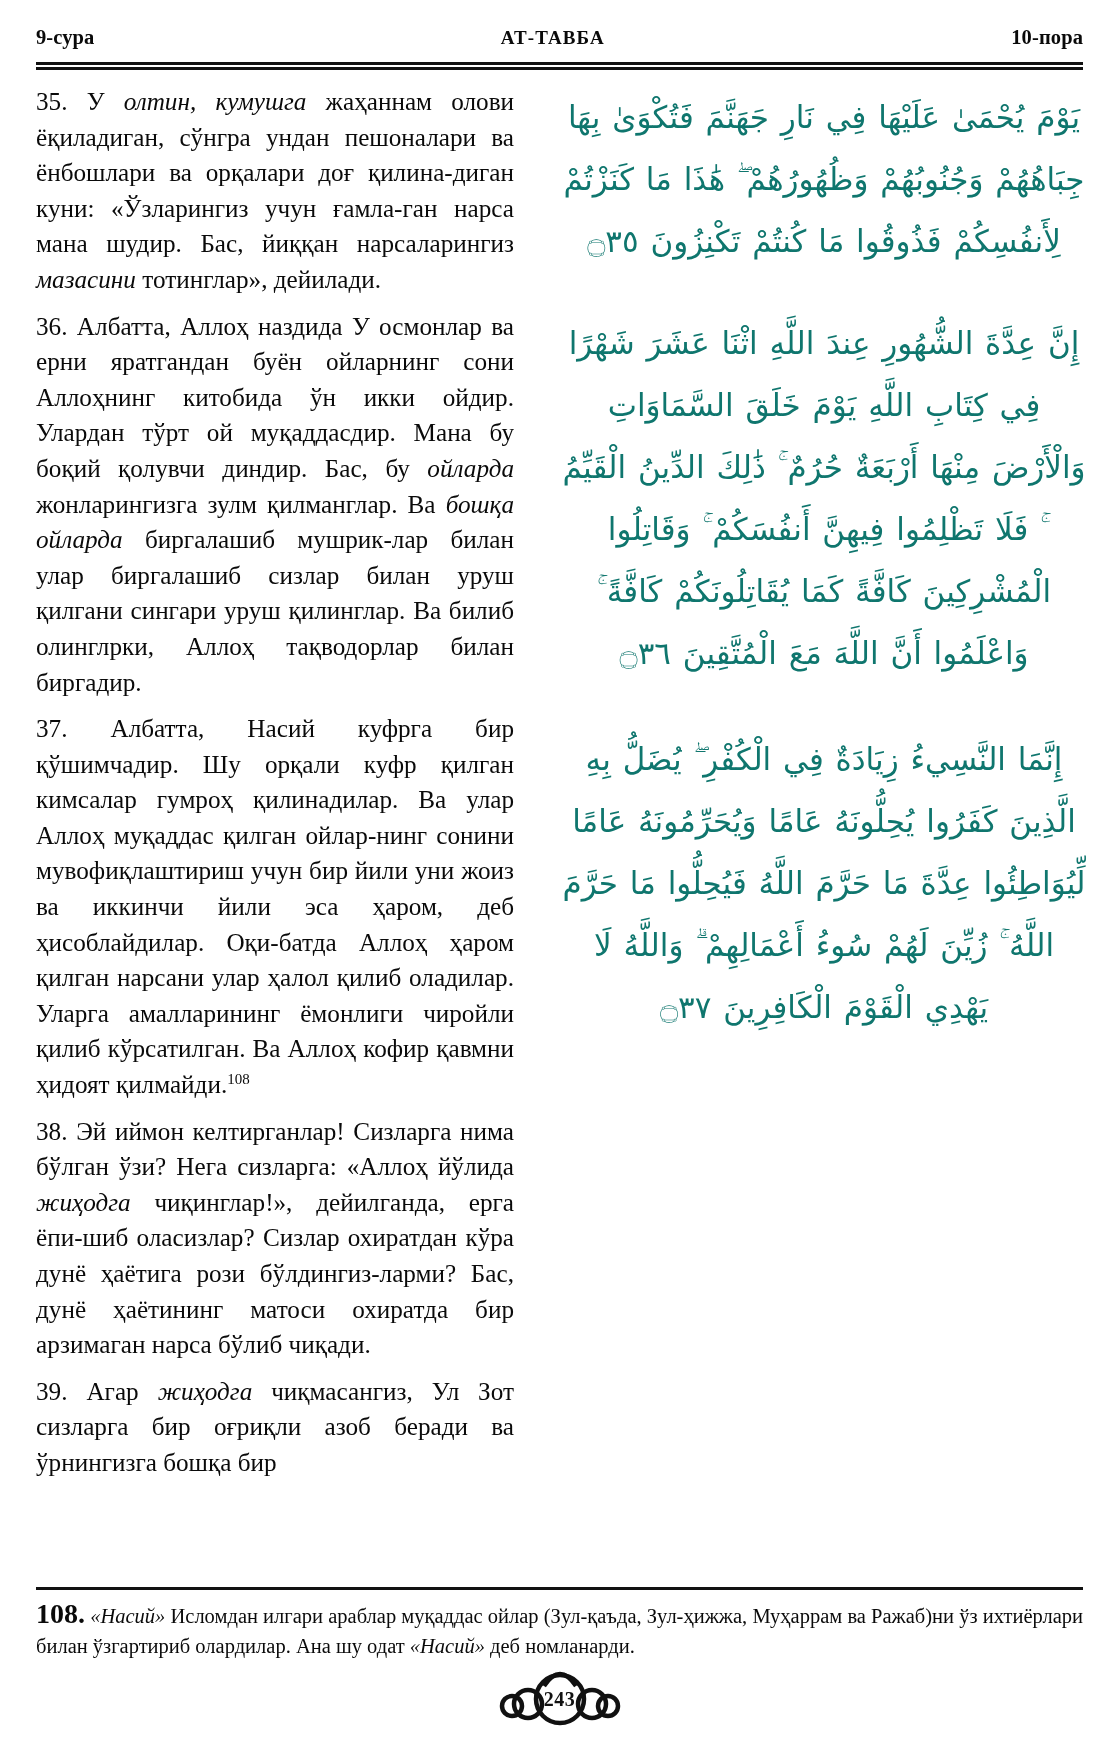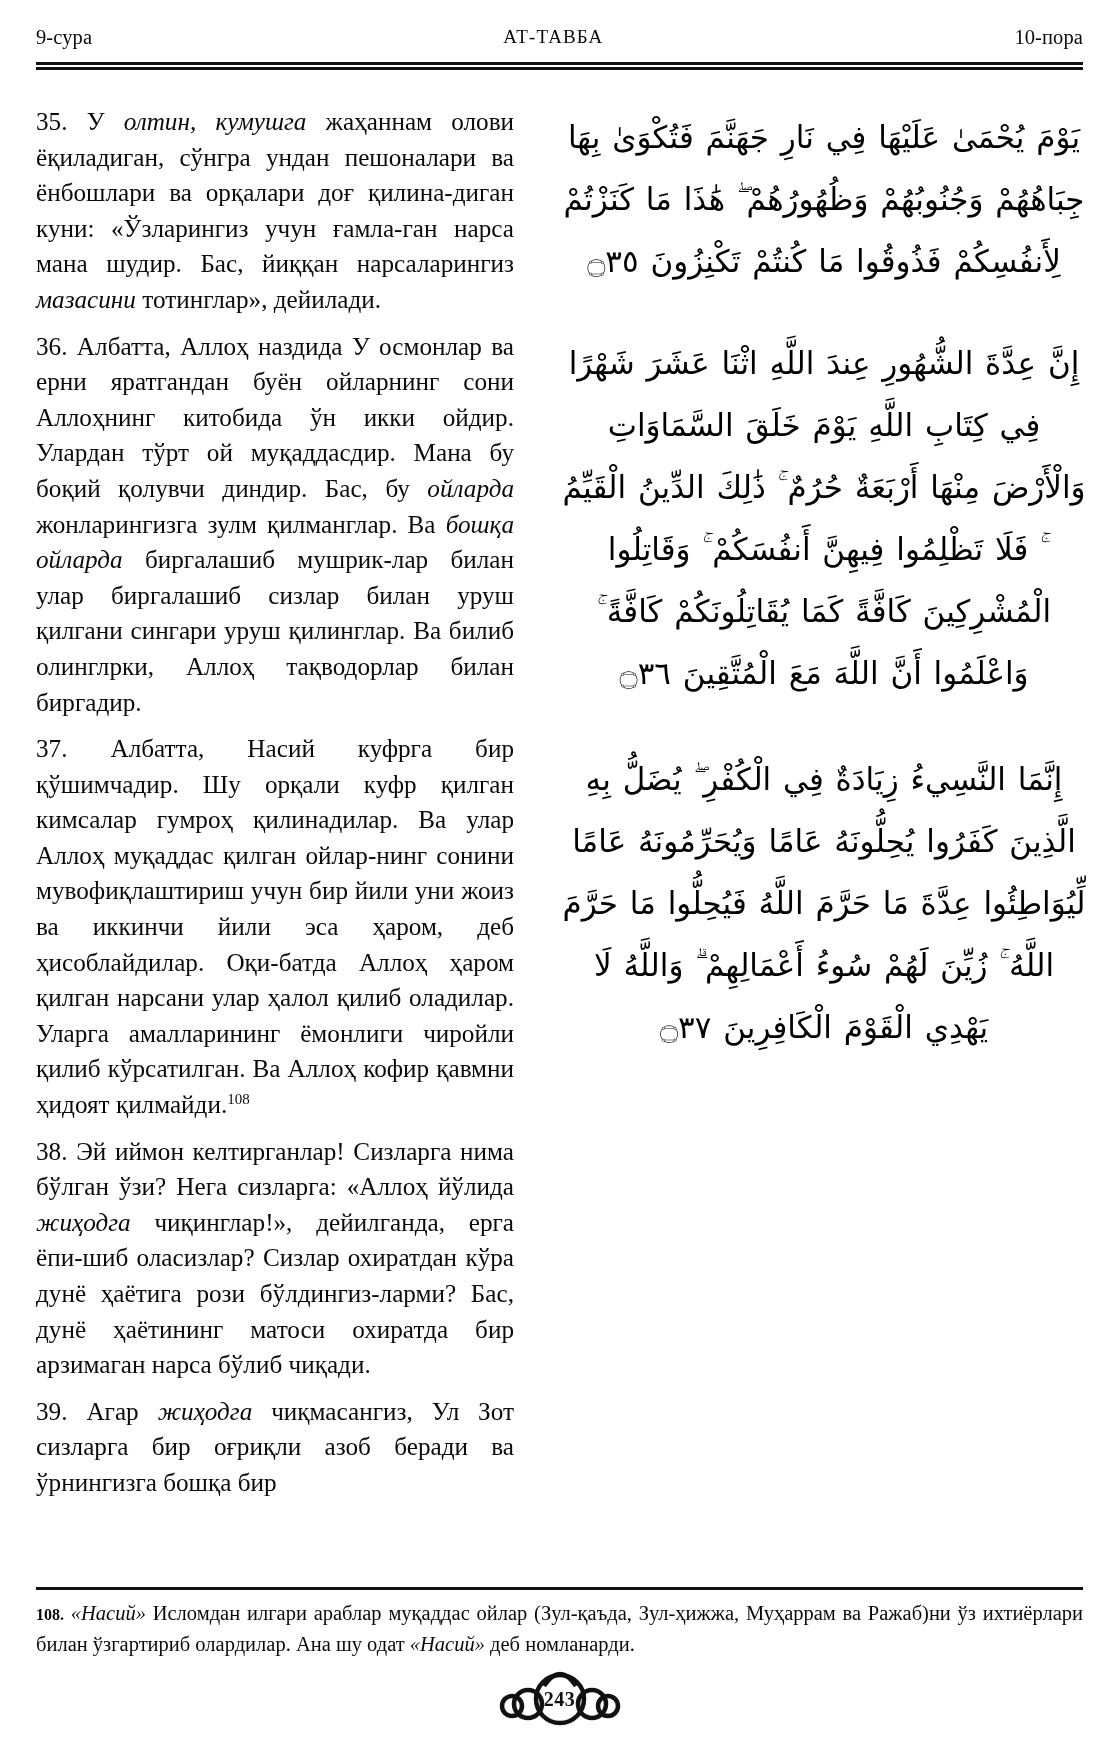--- a/index.html
+++ b/index.html
@@ -21,23 +21,23 @@
   
   .page-header {
     position: absolute;
     left: 36px;
     right: 36px;
     top: 26px;
     height: 40px;
   }
   .page-header .hdr-row {
     display: flex;
-    align-items: flex-start;
+    align-items: center;
     justify-content: space-between;
-    font-weight: normal;
+    font-weight: bold;
     font-size: 20.5px;
     letter-spacing: 0.1px;
   }
   .hdr-left  { flex: 0 0 auto; }
   .hdr-center{ flex: 1 1 auto; text-align: center; font-size: 19px; letter-spacing: 1.1px; }
   .hdr-right { flex: 0 0 auto; }
 
   .rule-double {
     position: absolute;
     left: 36px;
@@ -49,21 +49,20 @@
   .rule-double .gap { height: 2px; background: #fff; }
   .rule-double .r2 { height: 3px; background: #111; }
 
   
   .content {
     position: absolute;
     left: 0;
     right: 0;
     top: 84px;
     height: 1500px;
-    margin-top: 20px;
   }
   .col-uz {
     position: absolute;
     left: 36px;
     top: 0;
     width: 478px;
   }
   .col-ar {
     position: absolute;
     right: 30px;
@@ -96,21 +95,21 @@
     letter-spacing: 0.3px;
   }
 
   
   .ar-block {
     direction: rtl;
     text-align: center;
     font-family: "DejaVu Sans", "Liberation Sans", sans-serif;
     font-size: 31px;
     line-height: 62px;
-    color: #000000;
+    color: #0f766e;
     margin: 0 0 22px 0;
     word-spacing: 2px;
   }
   .ar-b35 { margin-top: 2px;  margin-bottom: 40px; }
   .ar-b36 { margin-top: 0;    margin-bottom: 44px; }
   .ar-b37 { margin-top: 0;    margin-bottom: 120px; }
   .ar-b38 { margin-top: 0;    margin-bottom: 66px; }
   .ar-b39 { margin-top: 0;    margin-bottom: 0; }
 
   
@@ -125,21 +124,21 @@
   .footnote {
     position: absolute;
     left: 36px;
     right: 36px;
     top: 1599px;
     font-size: 20.5px;
     line-height: 29.5px;
     text-align: justify;
     text-justify: inter-word;
   }
-  .footnote .fn-num { font-weight: bold; font-size: 16px; }
+  .footnote .fn-num { font-weight: bold; font-size: 28px; }
   .footnote i { font-style: italic; }
 
   
   .page-num-wrap {
     position: absolute;
     left: 0;
     right: 0;
     top: 1668px;
     display: flex;
     justify-content: center;

